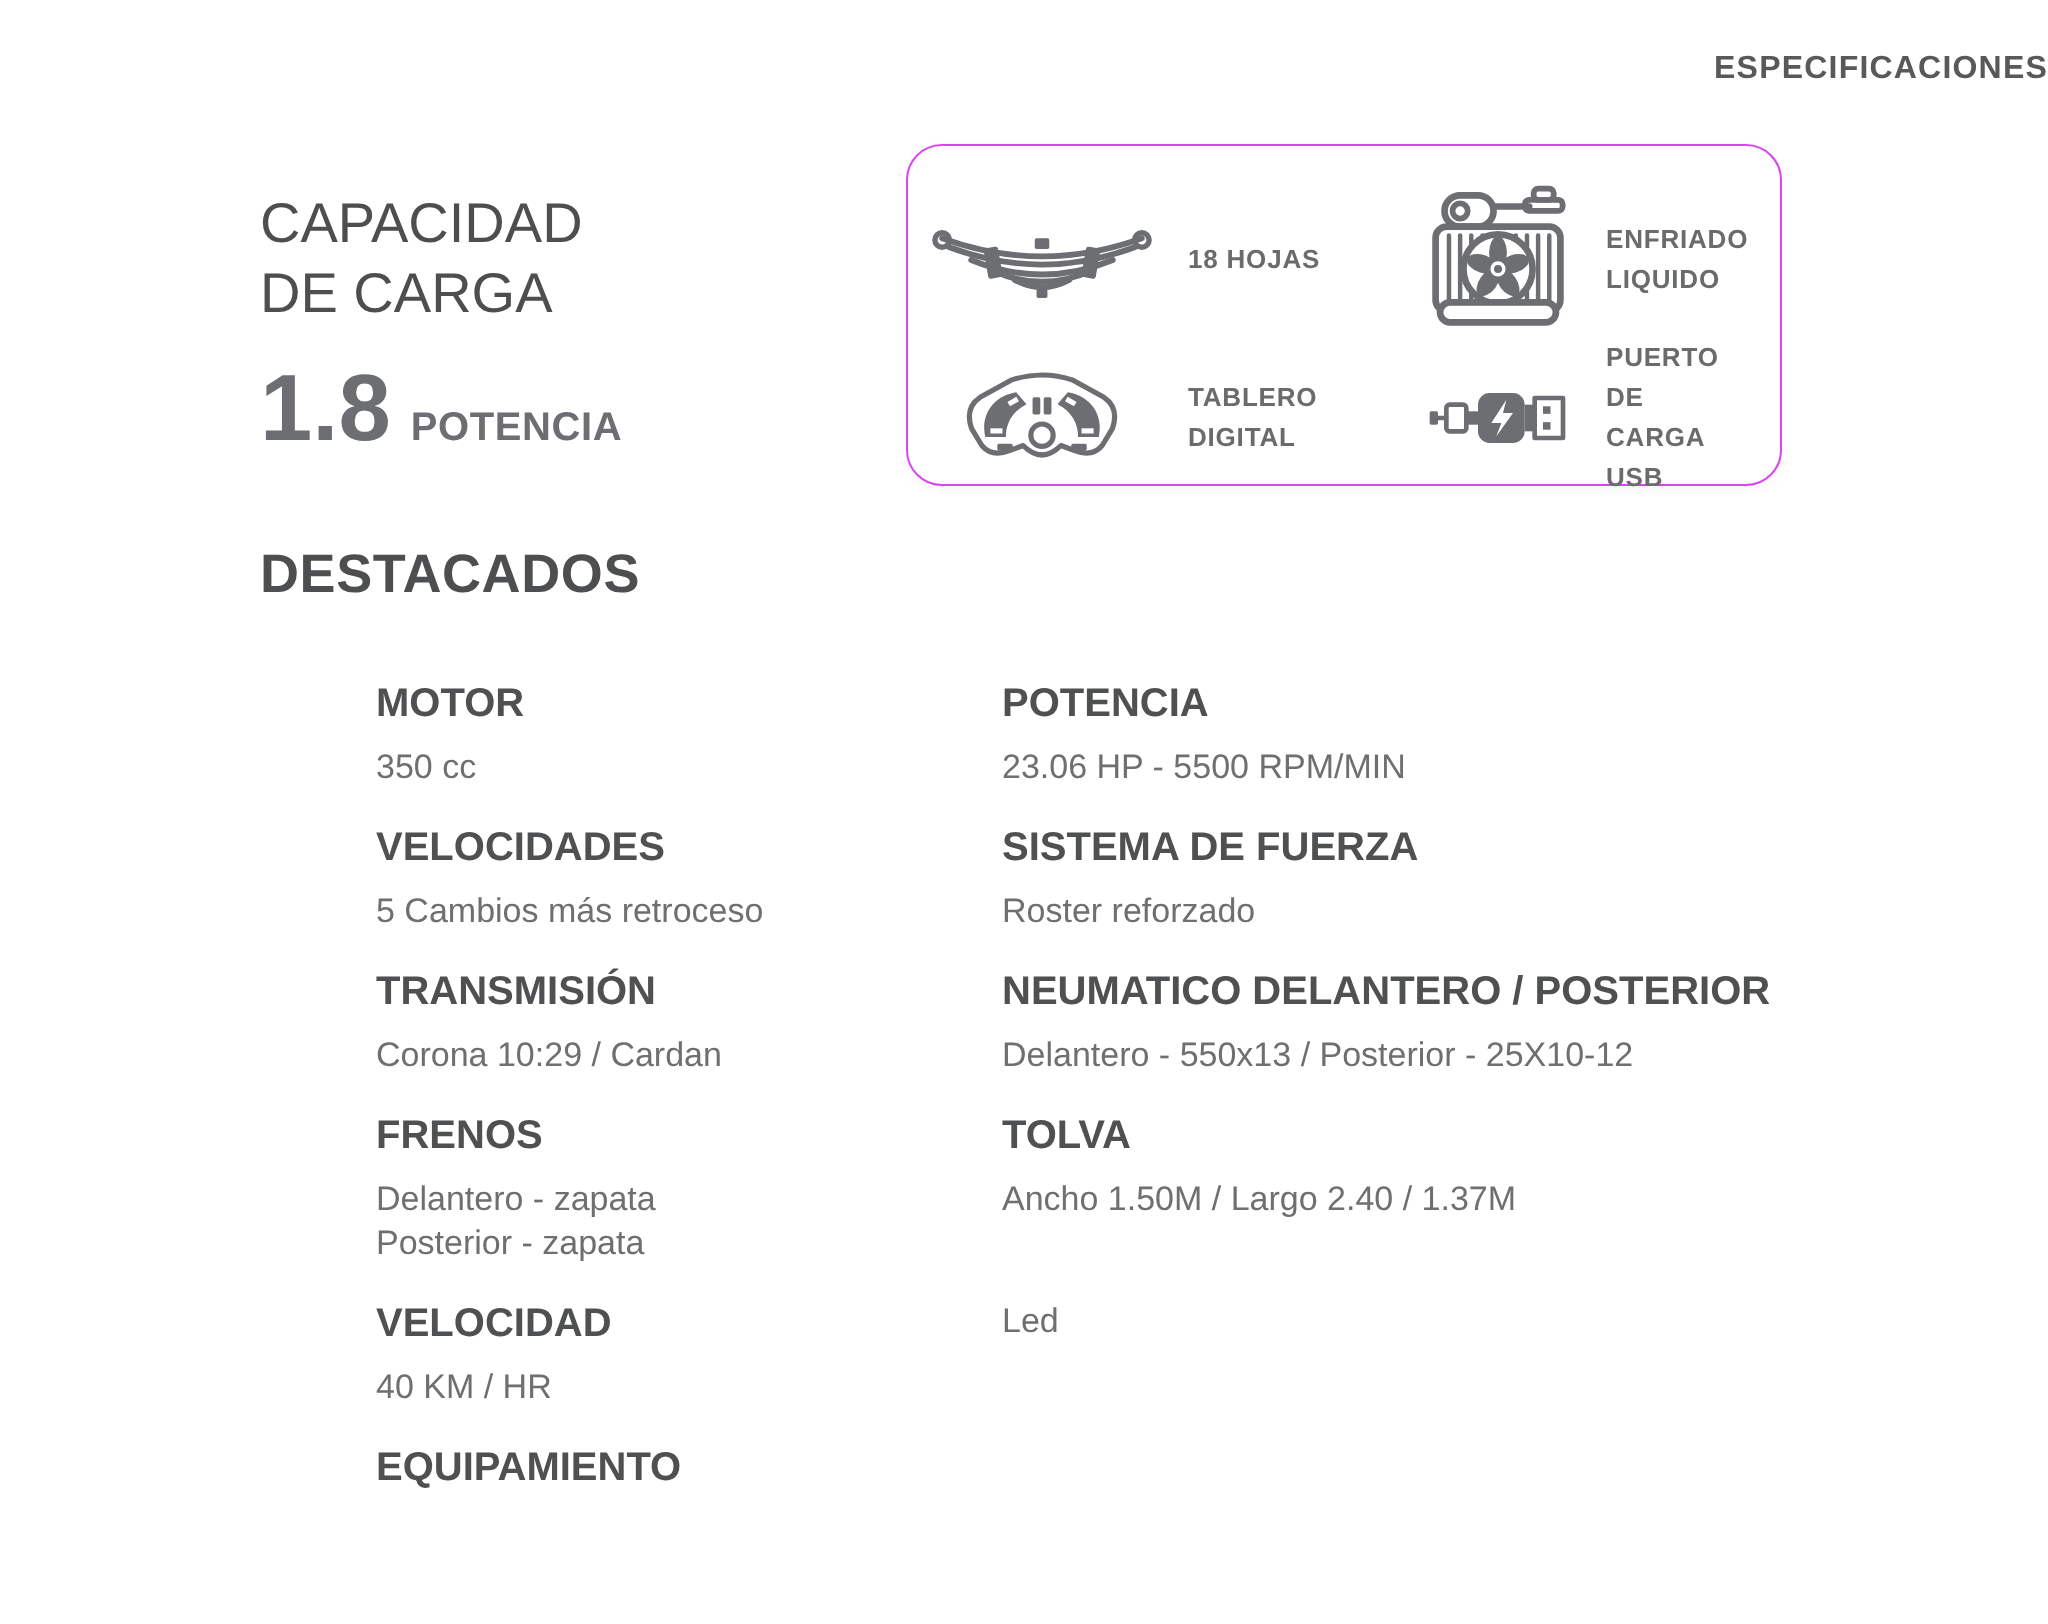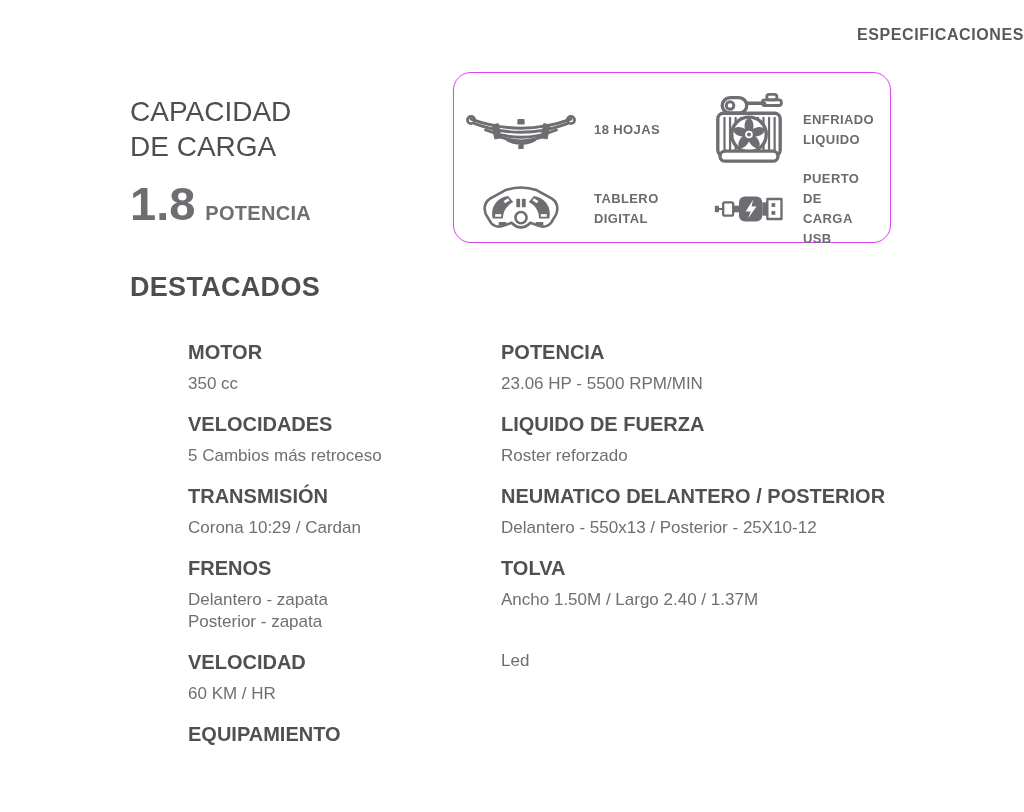--- a/index.html
+++ b/index.html
@@ -179,21 +179,21 @@
   <div class="spec-item">
     <div class="spec-label">POTENCIA</div>
     <div class="spec-value">23.06 HP - 5500 RPM/MIN</div>
   </div>
 
   <div class="spec-item">
     <div class="spec-label">VELOCIDADES</div>
     <div class="spec-value">5 Cambios más retroceso</div>
   </div>
   <div class="spec-item">
-    <div class="spec-label">LIQUIDO DE FUERZA</div>
+    <div class="spec-label">SISTEMA DE FUERZA</div>
     <div class="spec-value">Roster reforzado</div>
   </div>
 
   <div class="spec-item">
     <div class="spec-label">TRANSMISIÓN</div>
     <div class="spec-value">Corona 10:29 / Cardan</div>
   </div>
   <div class="spec-item">
     <div class="spec-label">NEUMATICO DELANTERO / POSTERIOR</div>
     <div class="spec-value">Delantero - 550x13 / Posterior - 25X10-12</div>
@@ -204,21 +204,21 @@
     <div class="spec-value">Delantero - zapata
 Posterior - zapata</div>
   </div>
   <div class="spec-item">
     <div class="spec-label">TOLVA</div>
     <div class="spec-value">Ancho 1.50M / Largo 2.40 / 1.37M</div>
   </div>
 
   <div class="spec-item">
     <div class="spec-label">VELOCIDAD</div>
-    <div class="spec-value">60 KM / HR</div>
+    <div class="spec-value">40 KM / HR</div>
   </div>
   <div class="spec-item">
     <div class="spec-value">Led</div>
   </div>
 
   <div class="spec-item">
     <div class="spec-label">EQUIPAMIENTO</div>
   </div>
   <div class="spec-item">
     <div class="spec-label"></div>

